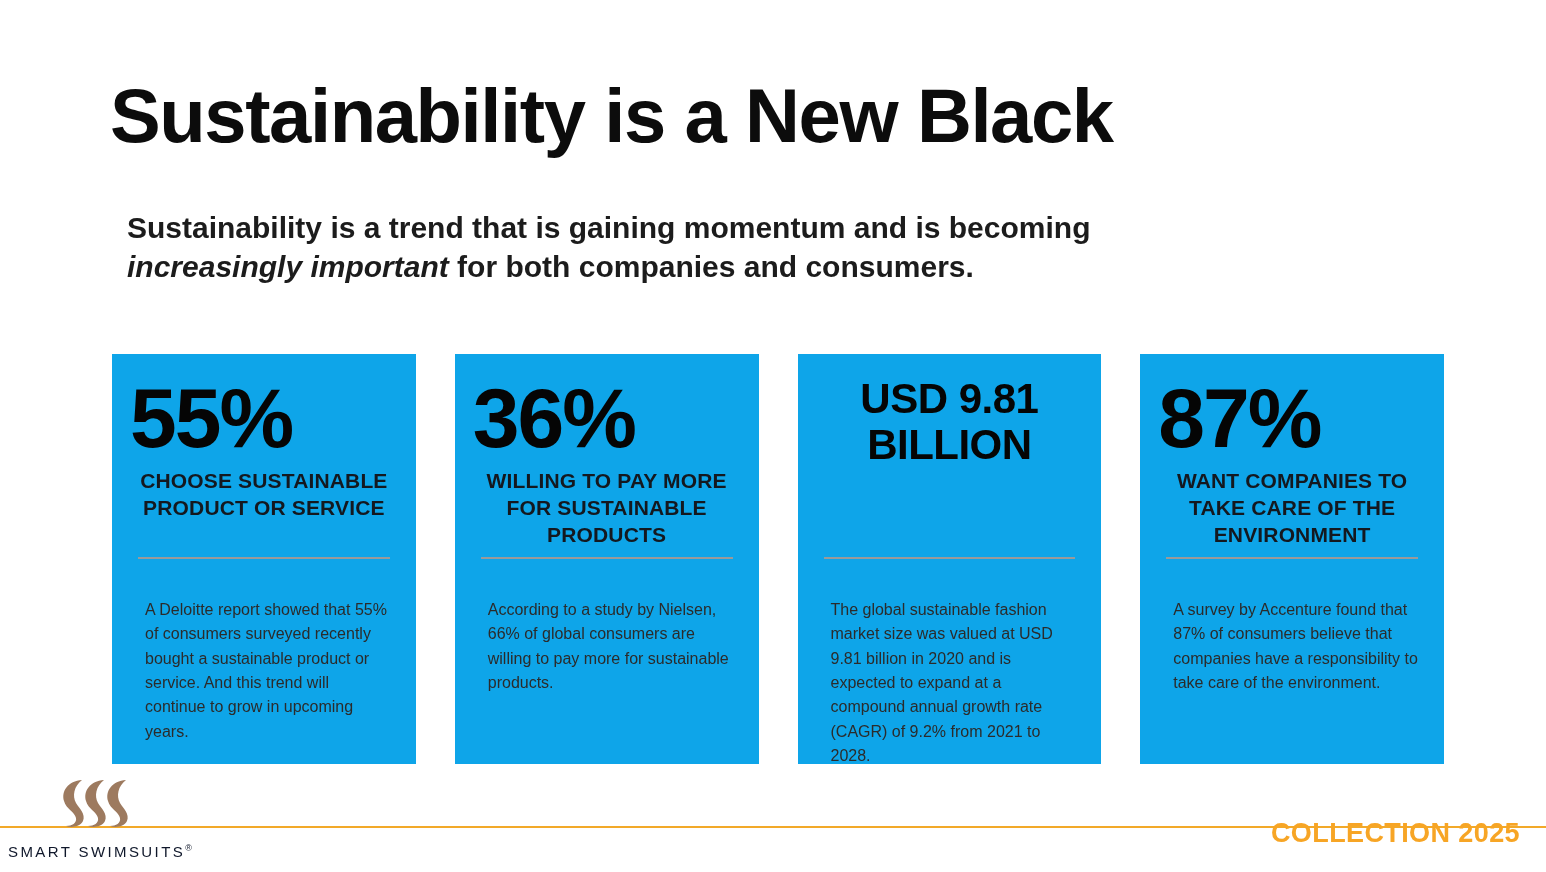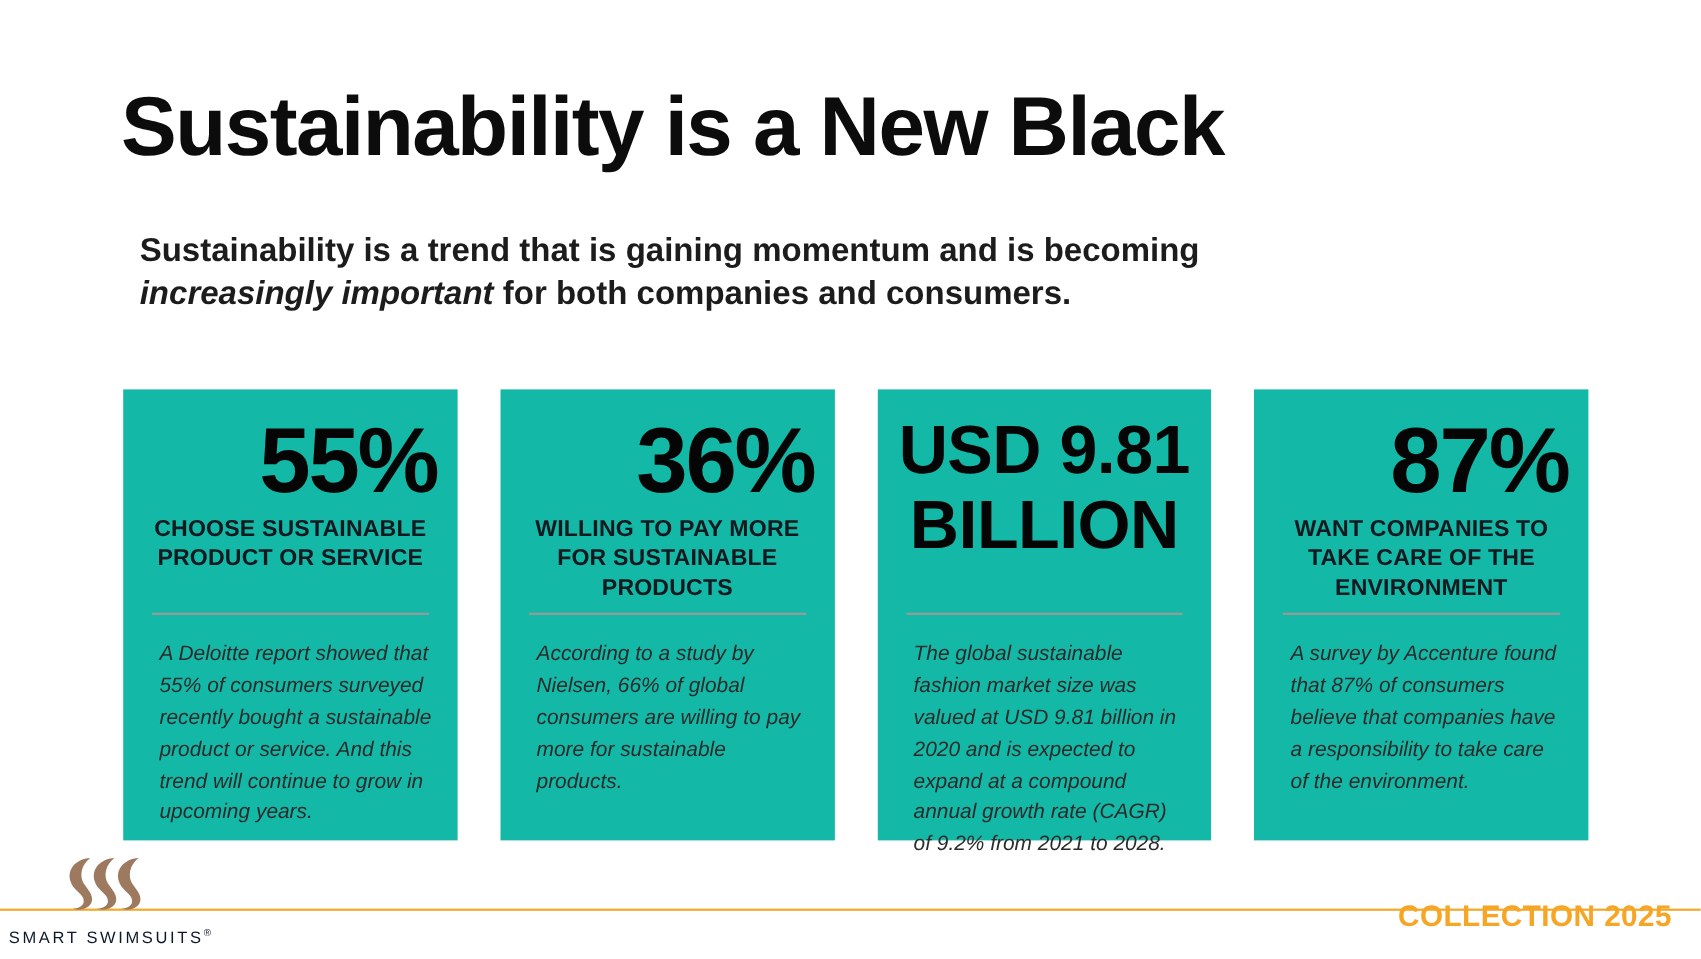--- a/index.html
+++ b/index.html
@@ -37,39 +37,39 @@
   
   .cards {
     position:absolute;
     left:112px; top:354px;
     width:1332px; height:410px;
     display:flex;
     gap:39px;
   }
   .card {
     flex:1 1 0;
-    background:#14b8a6;
+    background:#0ea5e9;
     position:relative;
     padding:0 18px;
     display:flex;
     flex-direction:column;
-    align-items:flex-end;
+    align-items:flex-start;
   }
 
   .stat-value {
     margin-top:22px;
     font-size:84px;
     font-weight:bold;
     letter-spacing:-2px;
     line-height:1.0;
     color:#050505;
     text-align:center;
   }
   .card.small-value .stat-value {
-    font-size:62px;
+    font-size:42px;
     letter-spacing:-0.5px;
     line-height:1.09;
   }
 
   .stat-caption {
     margin-top:8px;
     font-size:21px;
     font-weight:bold;
     letter-spacing:0.15px;
     line-height:1.28;
@@ -87,26 +87,25 @@
     position:absolute;
     left:26px; right:26px;
     top:203px;
     height:2px;
     background:#9a9a9a;
   }
 
   .stat-desc {
     position:absolute;
     left:33px; right:22px;
-    top:227px;
-    font-size:19px;
+    top:244px;
+    font-size:16px;
     line-height:1.52;
     color:#2b2b2b;
     text-align:left;
-    font-style:italic;
   }
 
   
   .footer-rule {
     position:absolute;
     left:0; right:0; top:826px;
     height:2px;
     background:#f2a929;
   }
   .logo-mark {

